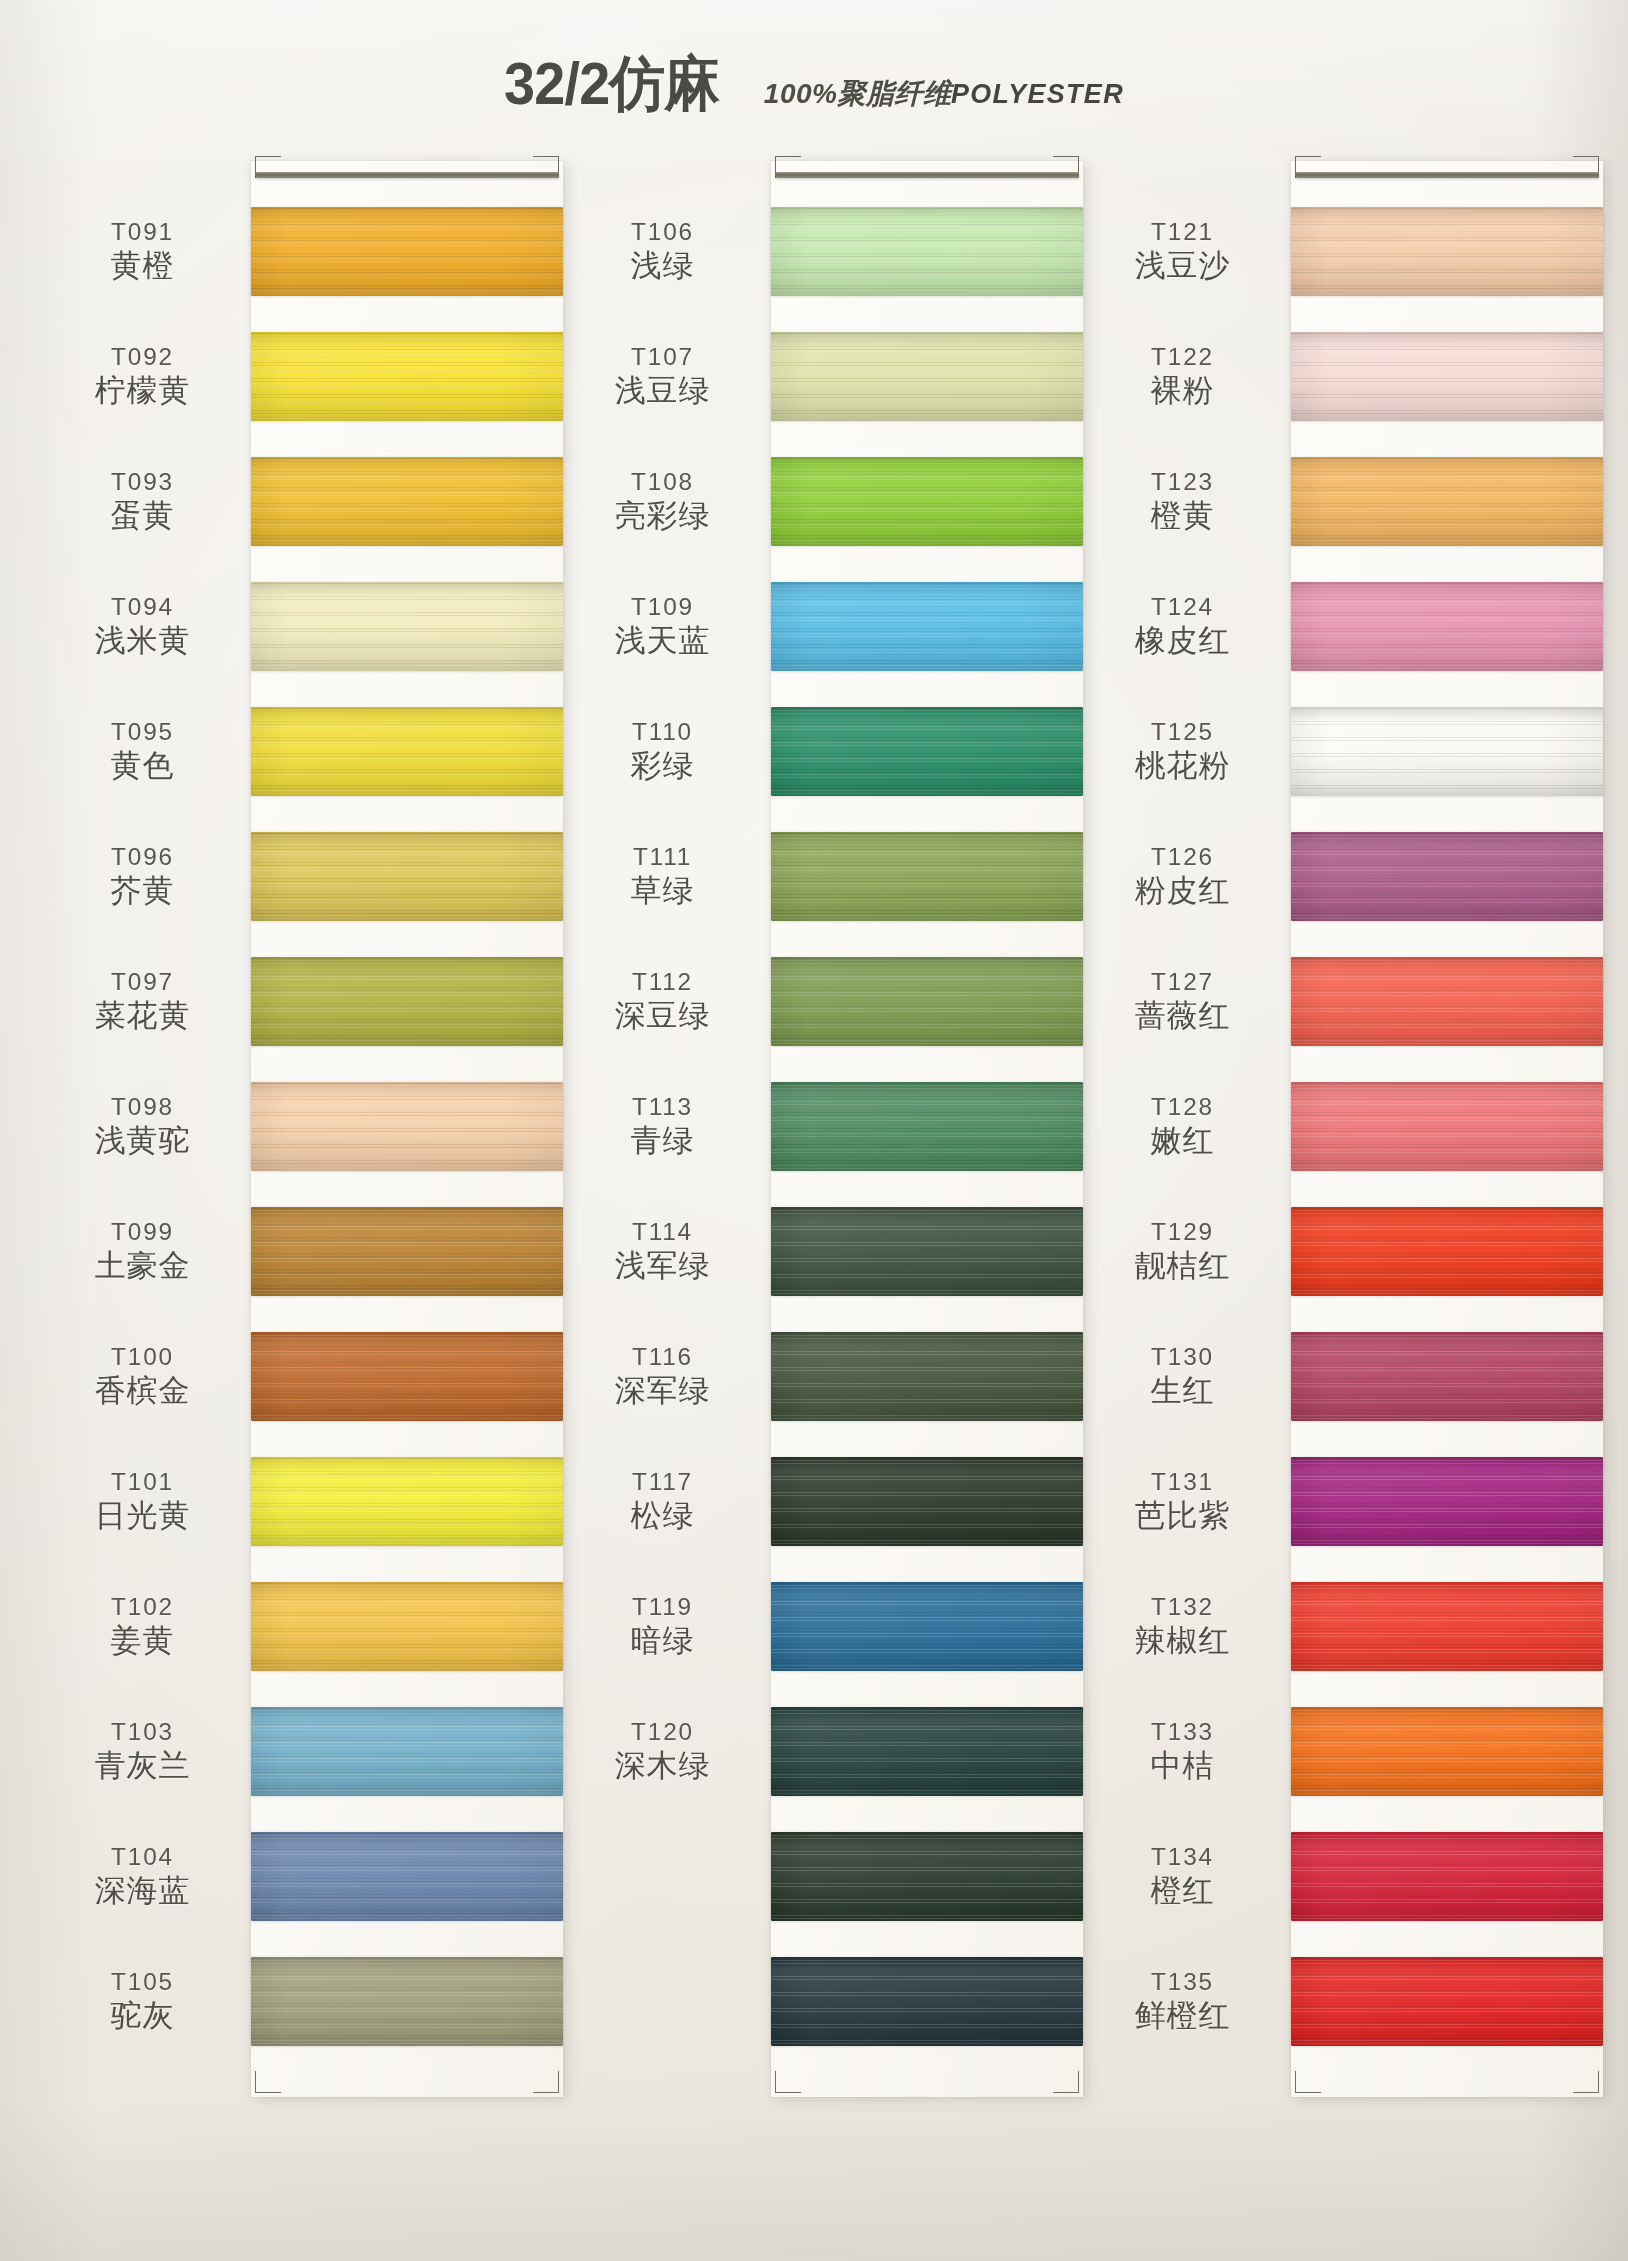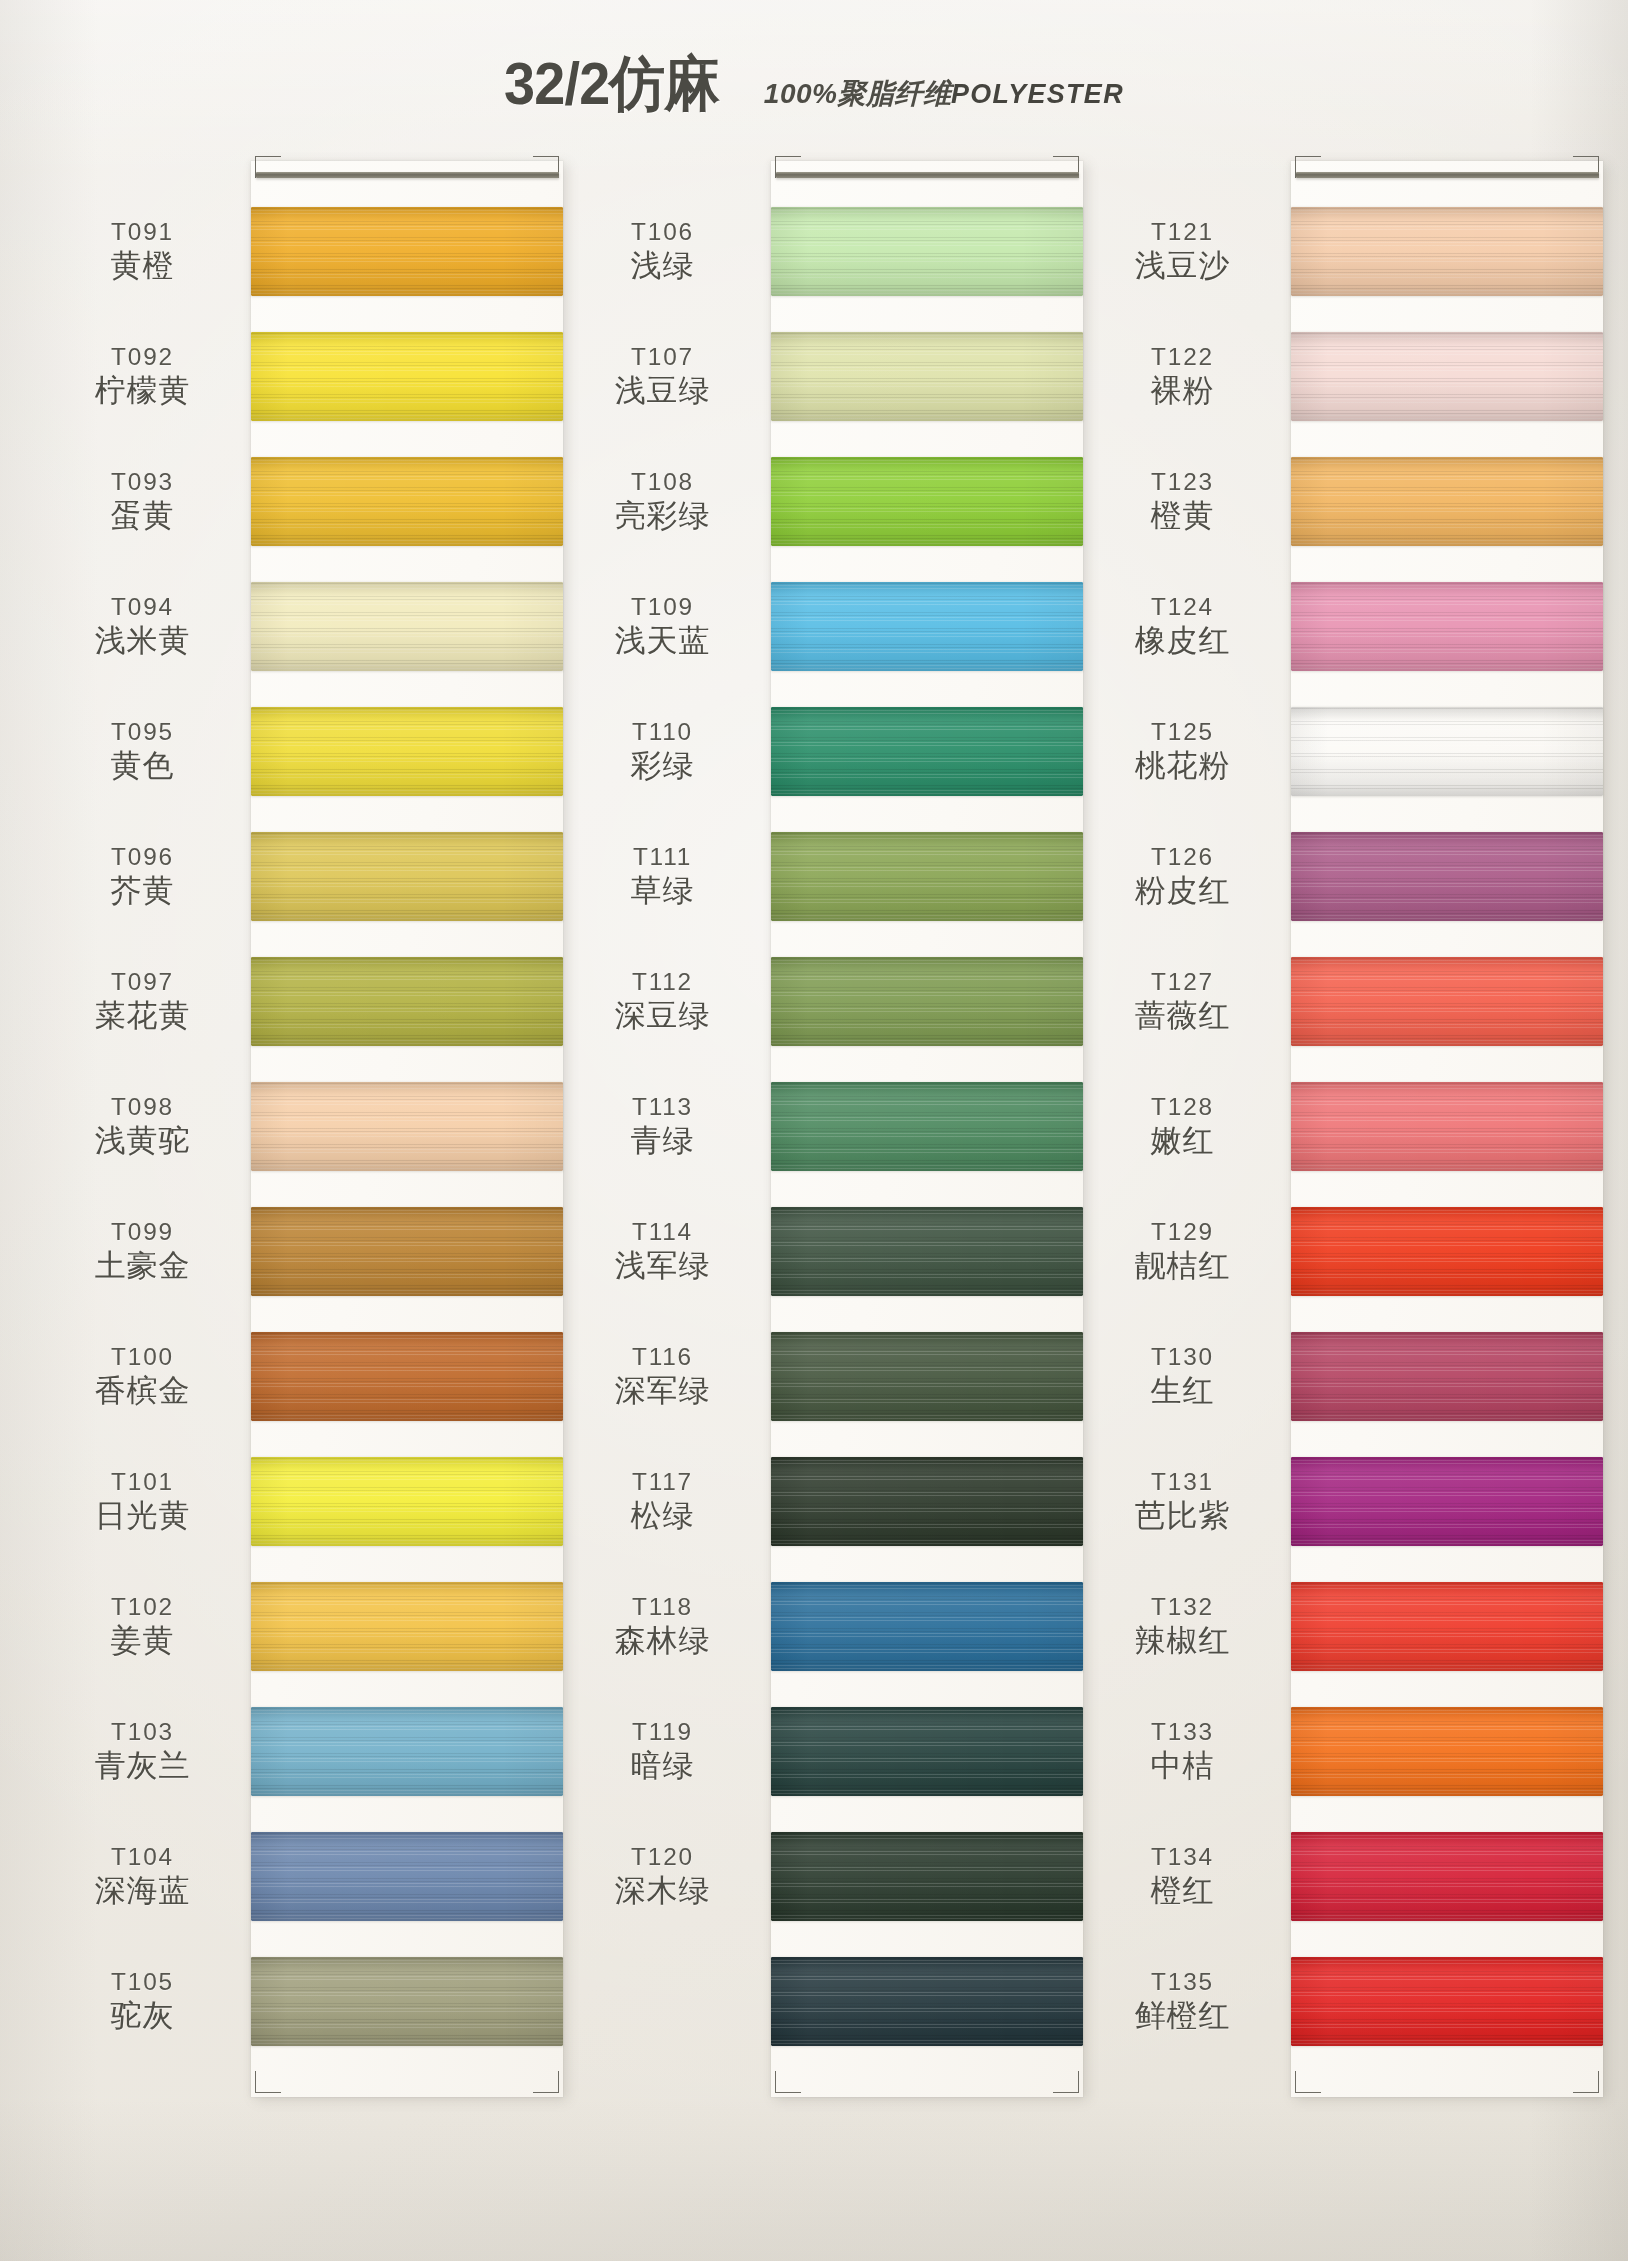--- a/index.html
+++ b/index.html
@@ -480,26 +480,20 @@
               </div>
             </div>
             <div class="row">
               <div class="label-cell">
                 <div class="code">T117</div>
                 <div class="name">松绿</div>
               </div>
             </div>
             <div class="row">
               <div class="label-cell">
-                <div class="code">T118</div>
-                <div class="name">森林绿</div>
-              </div>
-            </div>
-            <div class="row">
-              <div class="label-cell">
                 <div class="code">T119</div>
                 <div class="name">暗绿</div>
               </div>
             </div>
             <div class="row">
               <div class="label-cell">
                 <div class="code">T120</div>
                 <div class="name">深木绿</div>
               </div>
             </div>

